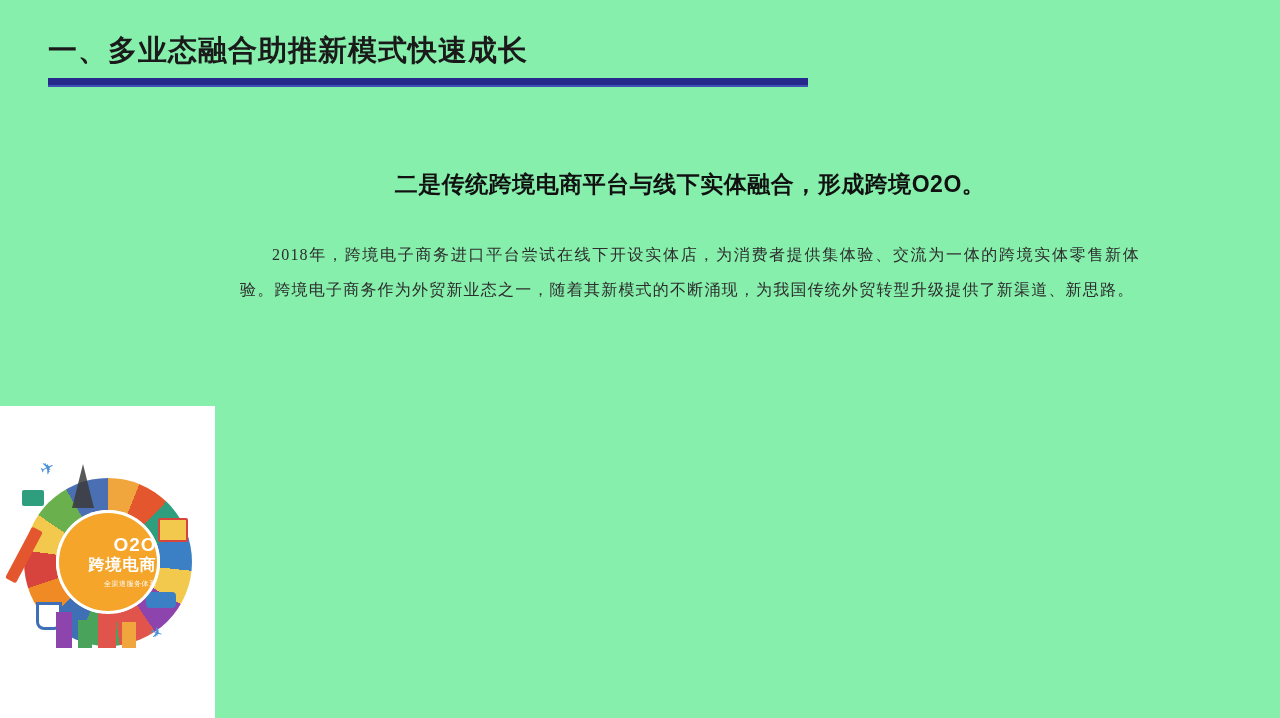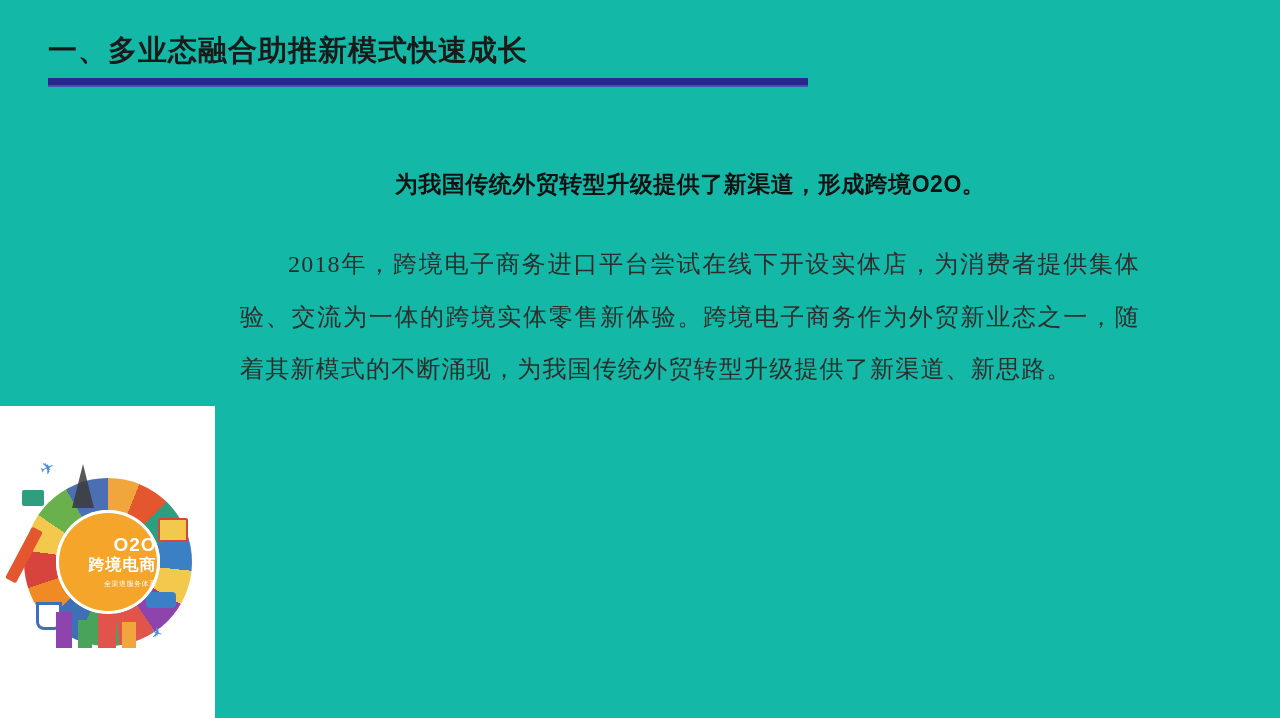--- a/index.html
+++ b/index.html
@@ -11,21 +11,21 @@
     height: 718px;
     background: #ffffff;
     font-family: "Liberation Serif", serif;
     overflow: hidden;
     position: relative;
   }
 
   .slide {
     position: absolute;
     inset: 0;
-    background: #14b8a6;
+    background: #86efac;
   }
 
   
   .title-block {
     position: absolute;
     left: 48px;
     top: 32px;
     width: 760px;
   }
   .slide-title {
@@ -57,21 +57,21 @@
     font-weight: bold;
     font-size: 23px;
     color: #111111;
     text-align: center;
     letter-spacing: 0.5px;
     line-height: 1.4;
   }
   .paragraph {
     margin-top: 38px;
     font-family: "Liberation Serif", serif;
-    font-size: 24px;
+    font-size: 16px;
     color: #2d2d2d;
     line-height: 2.18;
     text-align: justify;
     text-justify: inter-ideograph;
     text-indent: 2em;
     letter-spacing: 1.2px;
   }
 
   
   .figure {
@@ -254,21 +254,21 @@
 <body>
 
 <div class="slide">
 
   <div class="title-block">
     <div class="slide-title">一、多业态融合助推新模式快速成长</div>
     <div class="title-rule"></div>
   </div>
 
   <div class="body-block">
-    <div class="lead-line">为我国传统外贸转型升级提供了新渠道，形成跨境O2O。</div>
+    <div class="lead-line">二是传统跨境电商平台与线下实体融合，形成跨境O2O。</div>
     <div class="paragraph">2018年，跨境电子商务进口平台尝试在线下开设实体店，为消费者提供集体验、交流为一体的跨境实体零售新体验。跨境电子商务作为外贸新业态之一，随着其新模式的不断涌现，为我国传统外贸转型升级提供了新渠道、新思路。</div>
   </div>
 
   <div class="figure">
     <div class="figure-canvas">
       <div class="ring"></div>
 
       <div class="doodle d-plane">✈</div>
       <div class="doodle d-plane2">✈</div>
       <div class="doodle d-tower"></div>

